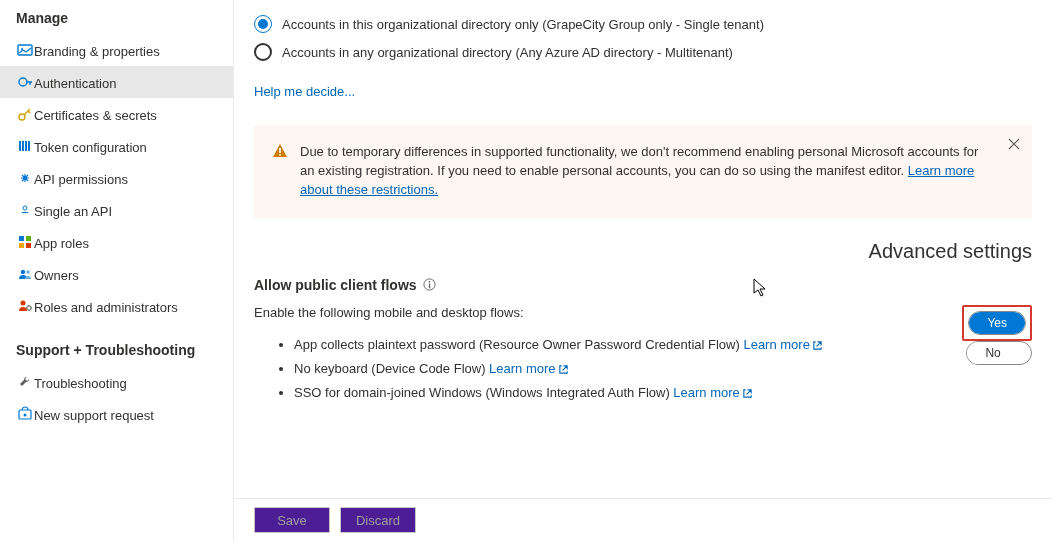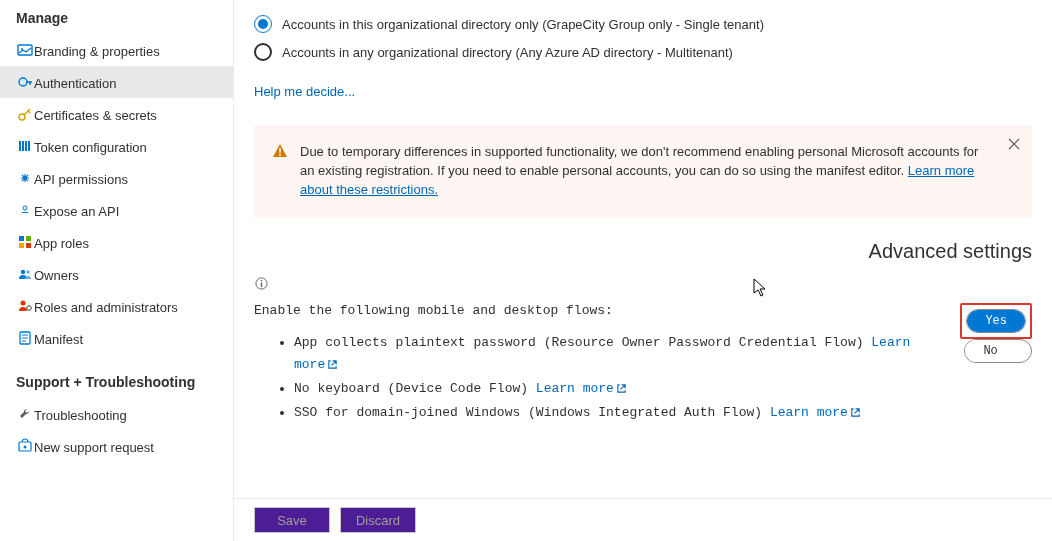--- a/index.html
+++ b/index.html
@@ -102,21 +102,20 @@
   }
   .info-icon {
     display:inline-flex; align-items:center; justify-content:center;
     width: 14px; height:14px; color:#605e5c;
   }
   .flows-row {
     display: flex;
     align-items: flex-start;
     justify-content: space-between;
     gap: 20px;
-    font-family: Liberation Mono, monospace;
   }
   .flows-left { flex: 1; }
   .flows-desc { font-size: 13px; margin-bottom: 14px; }
   .flows-list { list-style: disc; padding-left: 40px; font-size: 13px; line-height: 1.7; }
   .toggle-wrap {
     display: flex;
     border: 2px solid #d63a2f;
     padding: 4px;
     border-radius: 2px;
   }
@@ -227,21 +226,21 @@
     <span>API permissions</span>
   </div>
 
   <div class="sidebar-item">
     <span class="icon">
         <svg width="16" height="16" viewBox="0 0 16 16">
           <path d="M4 11 A5 3 0 0 1 12 11" fill="#0078d4"></path>
           <circle cx="8" cy="6" r="2" fill="#fff" stroke="#0078d4"></circle>
         </svg>
       </span>
-    <span>Expose an API</span>
+    <span>Single an API</span>
   </div>
 
   <div class="sidebar-item">
     <span class="icon">
         <svg width="16" height="16" viewBox="0 0 16 16">
           <rect x="2" y="2" width="5" height="5" fill="#0078d4"></rect>
           <rect x="9" y="2" width="5" height="5" fill="#5db300"></rect>
           <rect x="2" y="9" width="5" height="5" fill="#f2a600"></rect>
           <rect x="9" y="9" width="5" height="5" fill="#d83b01"></rect>
         </svg>
@@ -266,29 +265,20 @@
         <svg width="16" height="16" viewBox="0 0 16 16">
           <circle cx="6" cy="5" r="2.5" fill="#d83b01"></circle>
           <path d="M2 13 A4 4 0 0 1 10 13 Z" fill="#d83b01"></path>
           <circle cx="12" cy="10" r="2.3" fill="none" stroke="#605e5c" stroke-width="1"></circle>
           <path d="M12 8.5 V7.5 M12 12.5 V11.5 M10.5 10 H9.5 M14.5 10 H13.5" stroke="#605e5c" stroke-width="1"></path>
         </svg>
       </span>
     <span>Roles and administrators</span>
   </div>
 
-  <div class="sidebar-item">
-    <span class="icon">
-        <svg width="16" height="16" viewBox="0 0 16 16">
-          <rect x="3" y="2" width="10" height="12" rx="1" fill="none" stroke="#0078d4" stroke-width="1.3"></rect>
-          <path d="M5 5 H11 M5 8 H11 M5 11 H9" stroke="#0078d4" stroke-width="1"></path>
-        </svg>
-      </span>
-    <span>Manifest</span>
-  </div>
 
   <div style="height:16px"></div>
   <div class="sidebar-heading">Support + Troubleshooting</div>
 
   <div class="sidebar-item">
     <span class="icon">
         <svg width="16" height="16" viewBox="0 0 16 16">
           <path d="M10 3 A3 3 0 0 0 7 6 L3 10 L5 12 L9 8 A3 3 0 0 0 12 5 L10 7 L8 5 Z" fill="#605e5c"></path>
         </svg>
       </span>
@@ -330,20 +320,21 @@
       <span>Due to temporary differences in supported functionality, we don't recommend enabling personal Microsoft accounts for an existing registration. If you need to enable personal accounts, you can do so using the manifest editor.  </span><a class="link">Learn more about these restrictions.</a>
     </span>
     <span class="warning-close"><svg width="12" height="12" viewBox="0 0 12 12">
           <path d="M1 1 L11 11 M11 1 L1 11" stroke="#605e5c" stroke-width="1.2"></path>
         </svg></span>
   </div>
 
   <h2 class="section-h2">Advanced settings</h2>
 
   <h3 class="section-h3">
+    <span>Allow public client flows</span>
     <span class="info-icon">
         <svg width="13" height="13" viewBox="0 0 14 14">
           <circle cx="7" cy="7" r="6" fill="none" stroke="#605e5c" stroke-width="1"></circle>
           <circle cx="7" cy="4" r="0.9" fill="#605e5c"></circle>
           <rect x="6.3" y="6" width="1.4" height="5" fill="#605e5c"></rect>
         </svg>
       </span>
   </h3>
 
   <div class="flows-row">

